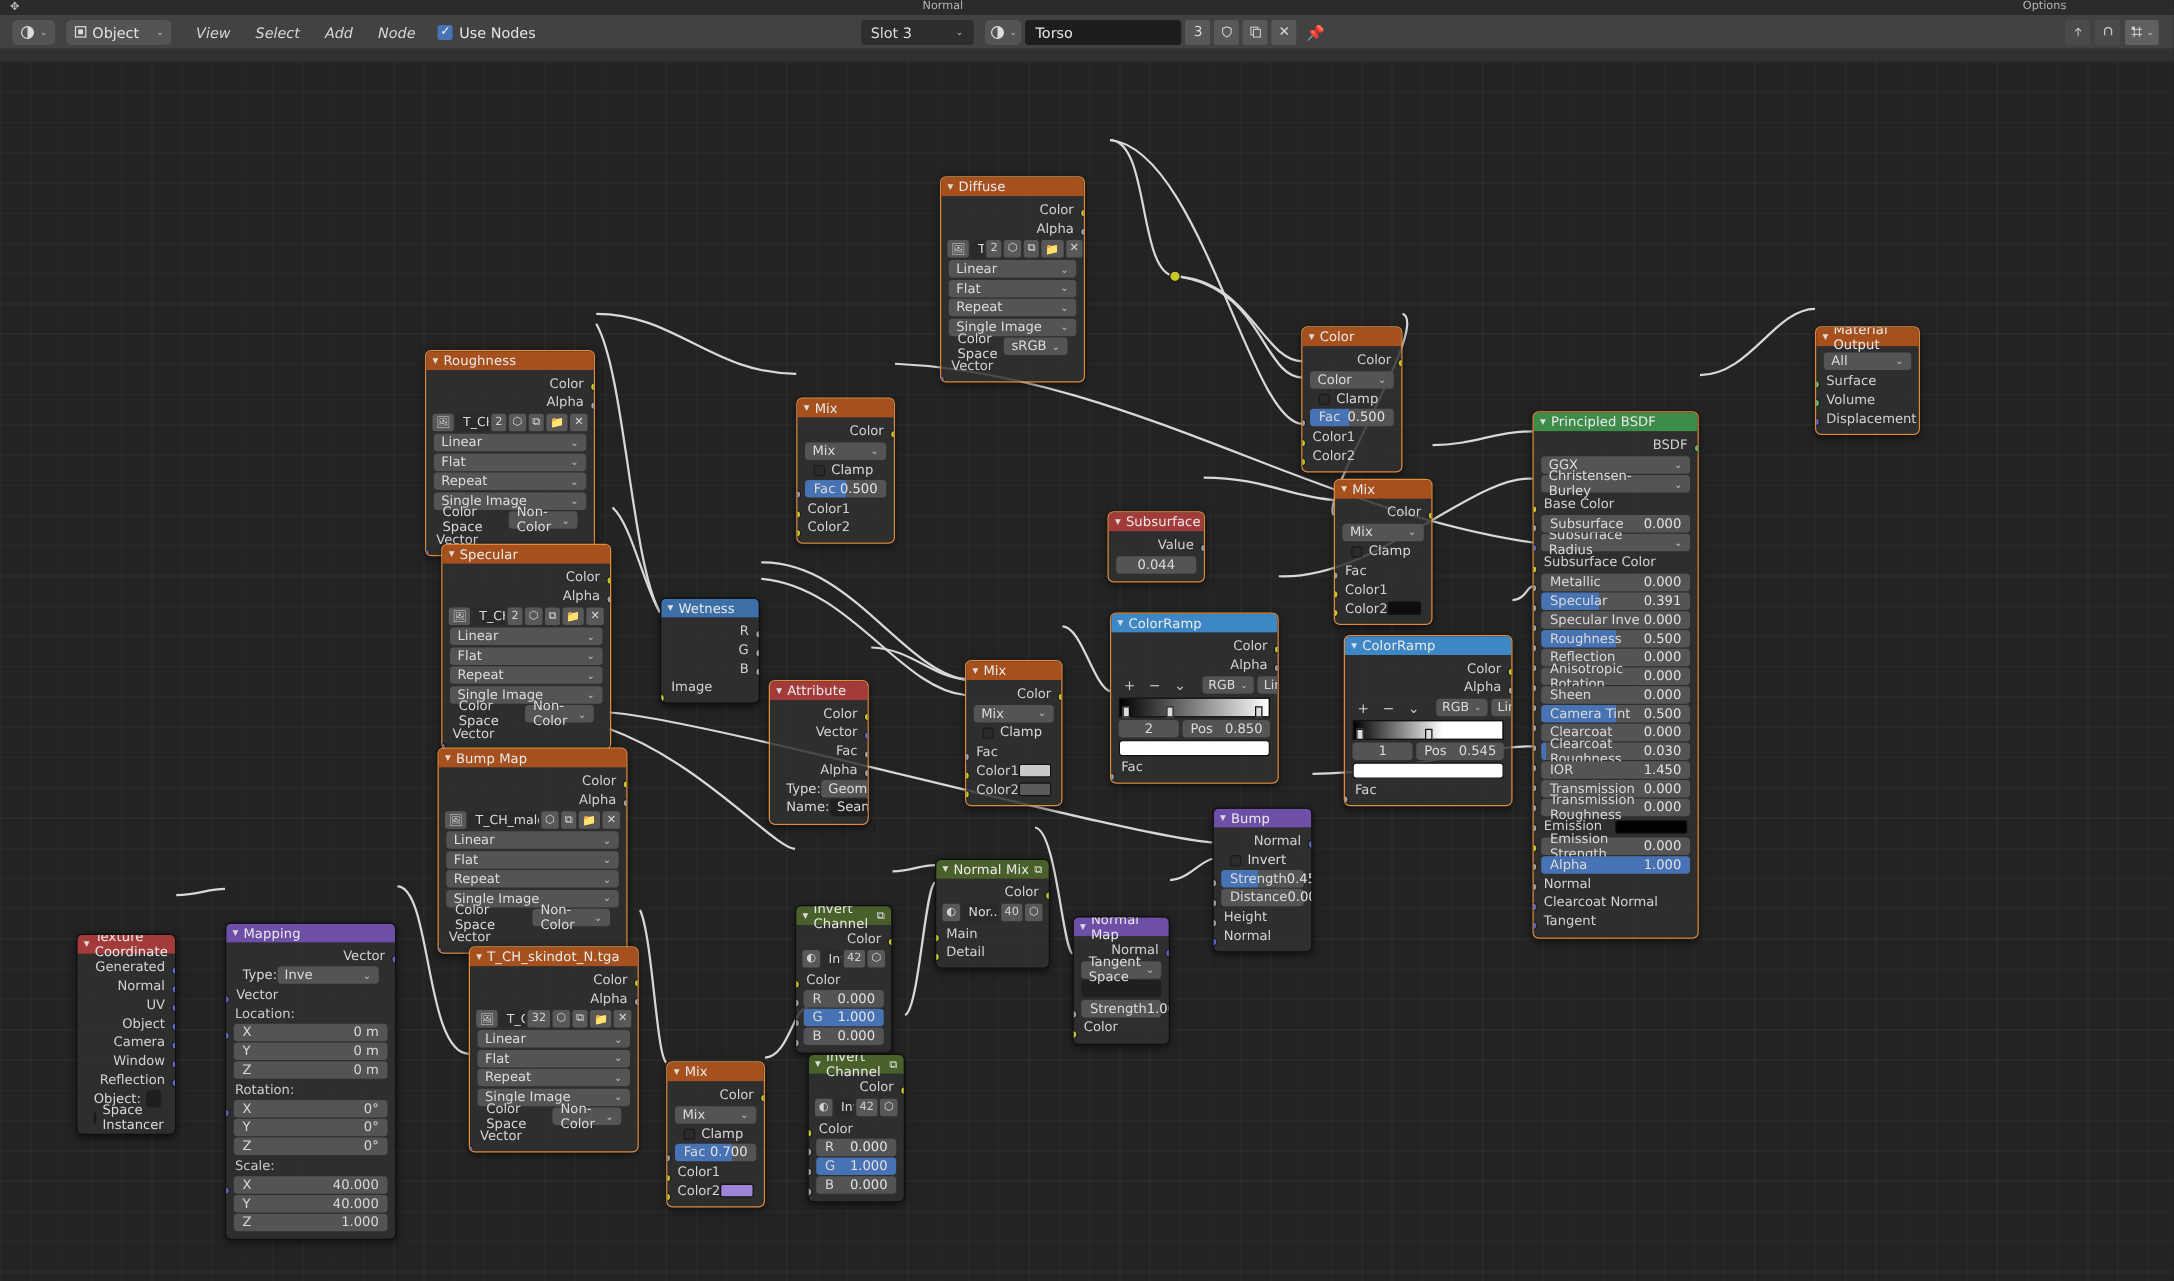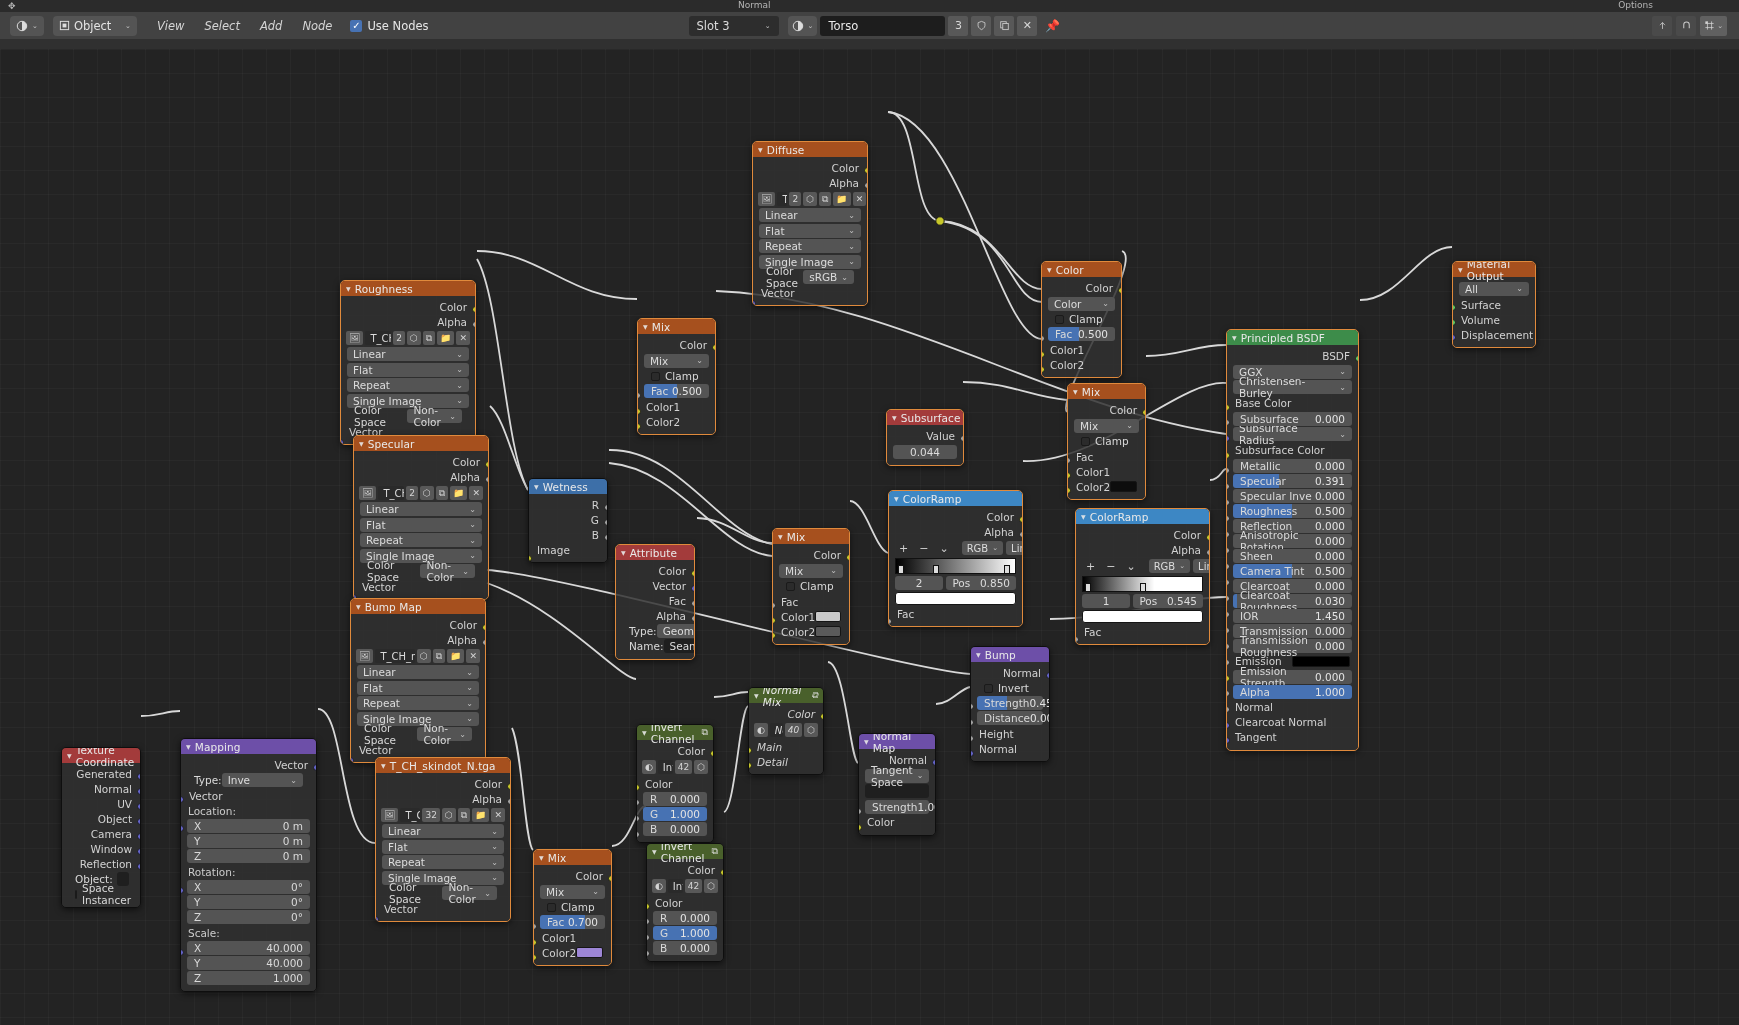--- a/index.html
+++ b/index.html
@@ -356,21 +356,21 @@
             <div class="widget dropdown" style="width: 62px; margin: 0px 0px 0px auto;">Non-Color</div>
           </div>
           <div class="socklabel">
             <span>Vector</span>
           </div>
         </div>
         <div class="sock r s-color" style="top: 25px;"></div>
         <div class="sock r s-gray" style="top: 40px;"></div>
         <div class="sock l s-vec" style="top: 158px;"></div>
       </div>
-      <div class="node sel-node" style="left: 350px; top: 549px; width: 136px;">
+      <div class="node sel-node" style="left: 350px; top: 549px; width: 152px;">
         <div class="nhead" style="background: rgb(166, 80, 30);">
           <span class="tri">▼</span>
           <span>Bump Map</span>
         </div>
         <div class="nbody">
           <div class="socklabel right">
             <span>Color</span>
           </div>
           <div class="socklabel right">
             <span>Alpha</span>
@@ -861,21 +861,21 @@
             <span class="pv">1.000</span>
           </div>
           <div class="socklabel">
             <span>Color</span>
           </div>
         </div>
         <div class="sock r s-vec" style="top: 25px;"></div>
         <div class="sock l s-gray" style="top: 74px;"></div>
         <div class="sock l s-color" style="top: 90px;"></div>
       </div>
-      <div class="node " style="left: 748px; top: 638px; width: 76px; font-style: italic;">
+      <div class="node " style="left: 748px; top: 638px; width: 92px;">
         <div class="nhead" style="background: rgb(73, 96, 43);">
           <span class="tri">▼</span>
           <span>Normal Mix</span>
           <span class="hdrbtn">⧉</span>
         </div>
         <div class="nbody">
           <div class="socklabel right">
             <span>Color</span>
           </div>
           <div class="imgrow">

